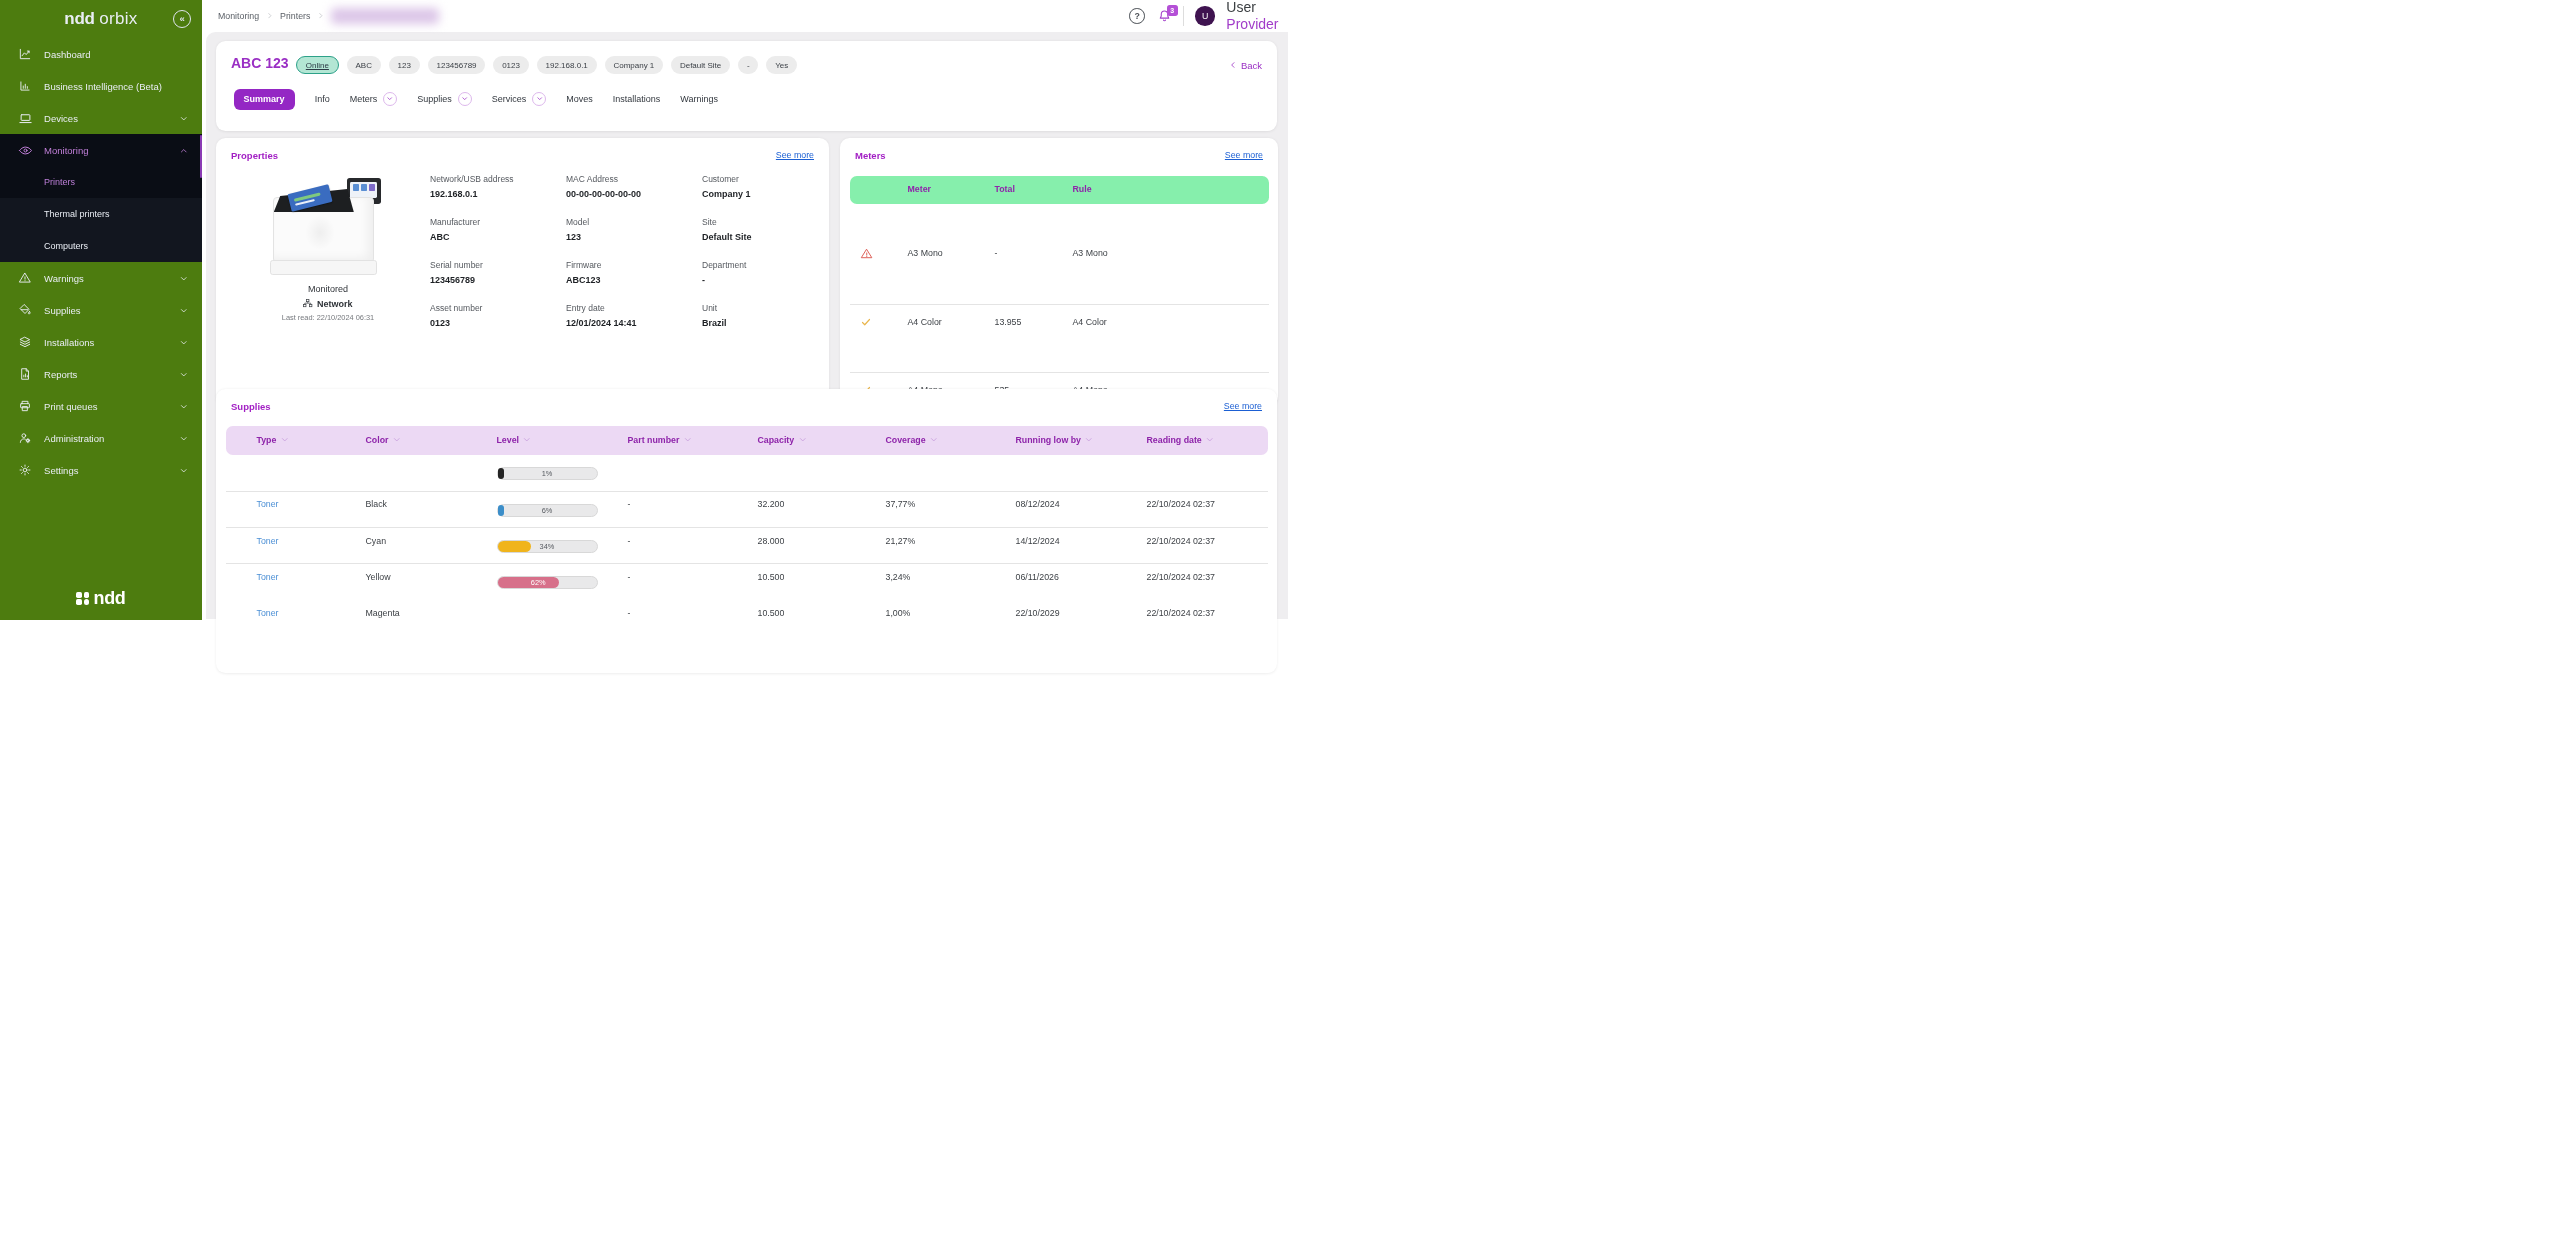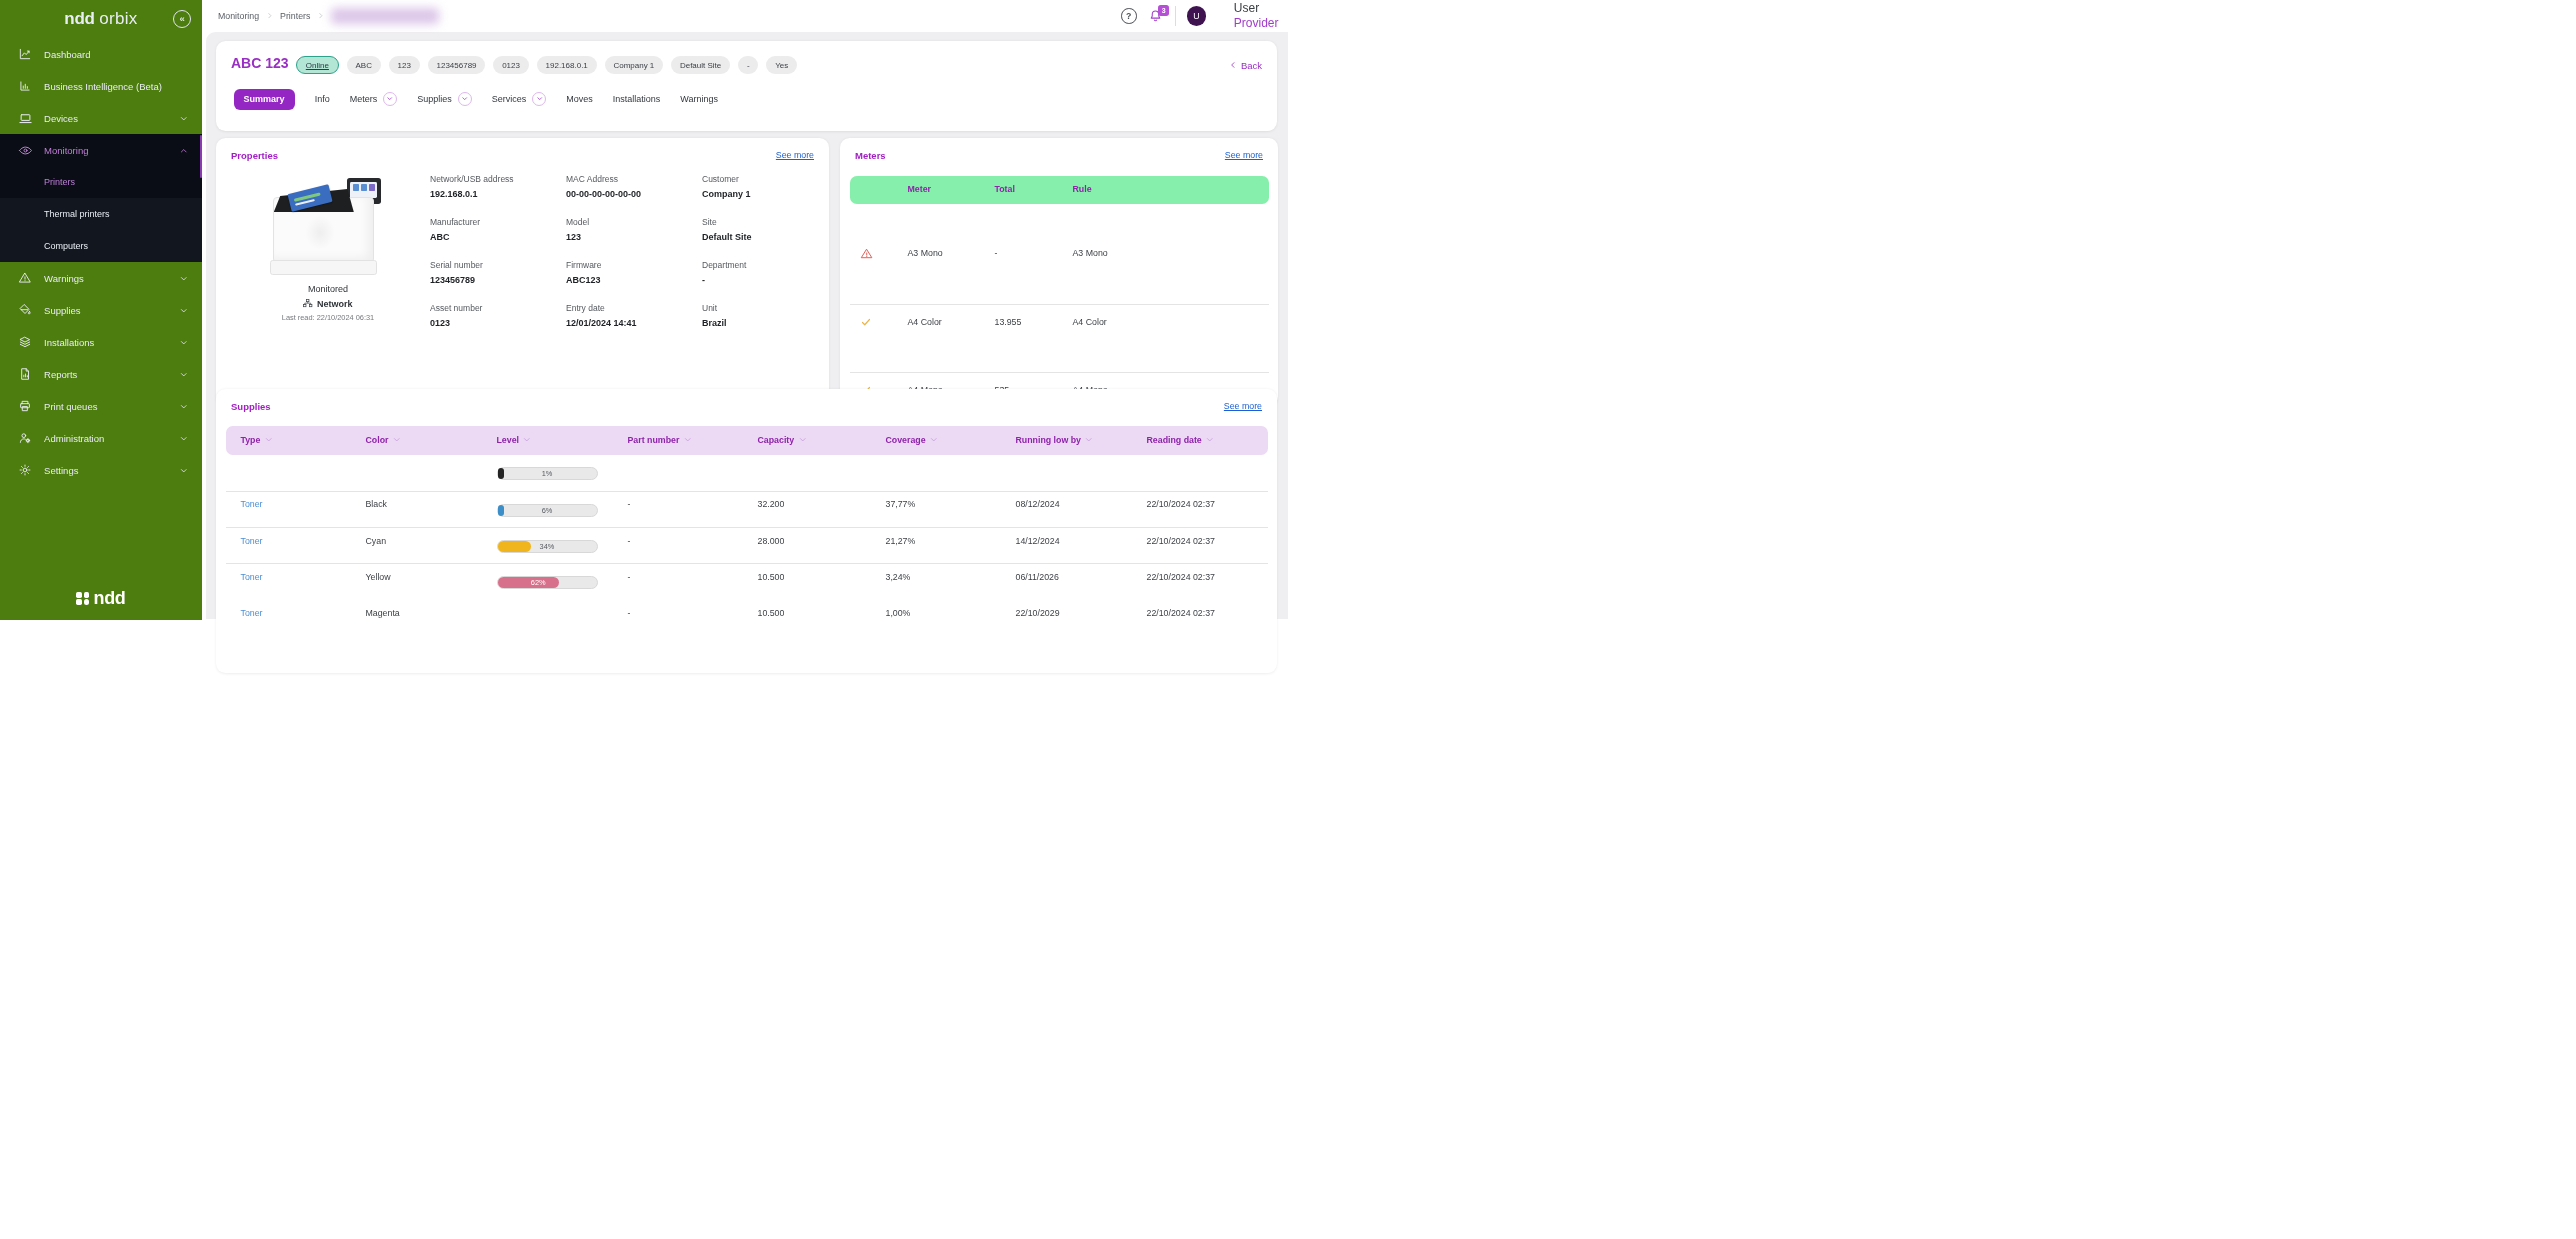--- a/index.html
+++ b/index.html
@@ -52,21 +52,21 @@
     color:#4a4f55; font-size:8.8px; font-weight:700; display:flex; align-items:center;
     justify-content:center; cursor:pointer; }
   .bell-wrap { position:relative; cursor:pointer; width:15px; height:16px; }
   .bell-badge { position:absolute; top:-3.4px; right:-6px; min-width:10.8px; height:11.5px;
     background:#b44fd6; color:#fff; border-radius:2.7px; font-size:7px; font-weight:700;
     display:flex; align-items:center; justify-content:center; padding:0 2px; }
   .tr-divider { width:0.7px; height:20px; background:#ddd; }
   .avatar { width:19.6px; height:19.6px; border-radius:50%; background:#3f1350; color:#fff;
     font-size:8.8px; display:flex; align-items:center; justify-content:center;
     cursor:pointer; }
-  .user-block { font-size:12px; line-height:1.25; cursor:pointer;margin-left:16px; }
+  .user-block { font-size:14px; line-height:1.25; cursor:pointer; }
   .user-name { color:#3c4043; }
   .user-role { color:#a13cc9; }
 
   
   .panel { position:absolute; left:206px; top:32px; width:1082px; height:587px;
     background:#efeef0; border-top-left-radius:9.5px; }
   .card { position:absolute; background:#fff; border-radius:9.5px;
     box-shadow:0 0.7px 2.7px rgba(0,0,0,.07); }
   .card-title { position:absolute; left:15px; top:11.5px; font-size:9.5px; font-weight:700;
     color:#a21fc4; }
@@ -152,21 +152,21 @@
   .s-cell { position:absolute; top:12px; font-size:8.8px; color:#3b3f44;margin-top:32px; }
   .s-cell.link { color:#4b8fd5; cursor:pointer; }
   .bar { position:absolute; left:271px; top:11.5px; width:101px; height:13px;
     background:#e9e9ea; border:0.7px solid #d8d8d8; border-radius:6.8px; }
   .bar-fill { position:absolute; left:0; top:0; height:11.5px; border-radius:6px; }
   .bar-label { position:absolute; left:0; right:0; top:1.4px; text-align:center;
     font-size:7.4px; color:#55595f; }
   .bar-label.on-fill { color:#fff; left:-17.6px; }
 
   
-  .sx-type{left:15px} .sx-color{left:140px} .sx-level{left:271px} .sx-part{left:402px}
+  .sx-type{left:31px} .sx-color{left:140px} .sx-level{left:271px} .sx-part{left:402px}
   .sx-cap{left:532px} .sx-cov{left:660px} .sx-run{left:790px} .sx-read{left:921px}
   .mx-meter{left:58px} .mx-total{left:145px} .mx-rule{left:223px}
 
   svg { display:block; }
   .chev-svg { width:9.5px; height:9.5px; }
 </style>
 </head>
 <body>
 
 <div class="sidebar">

